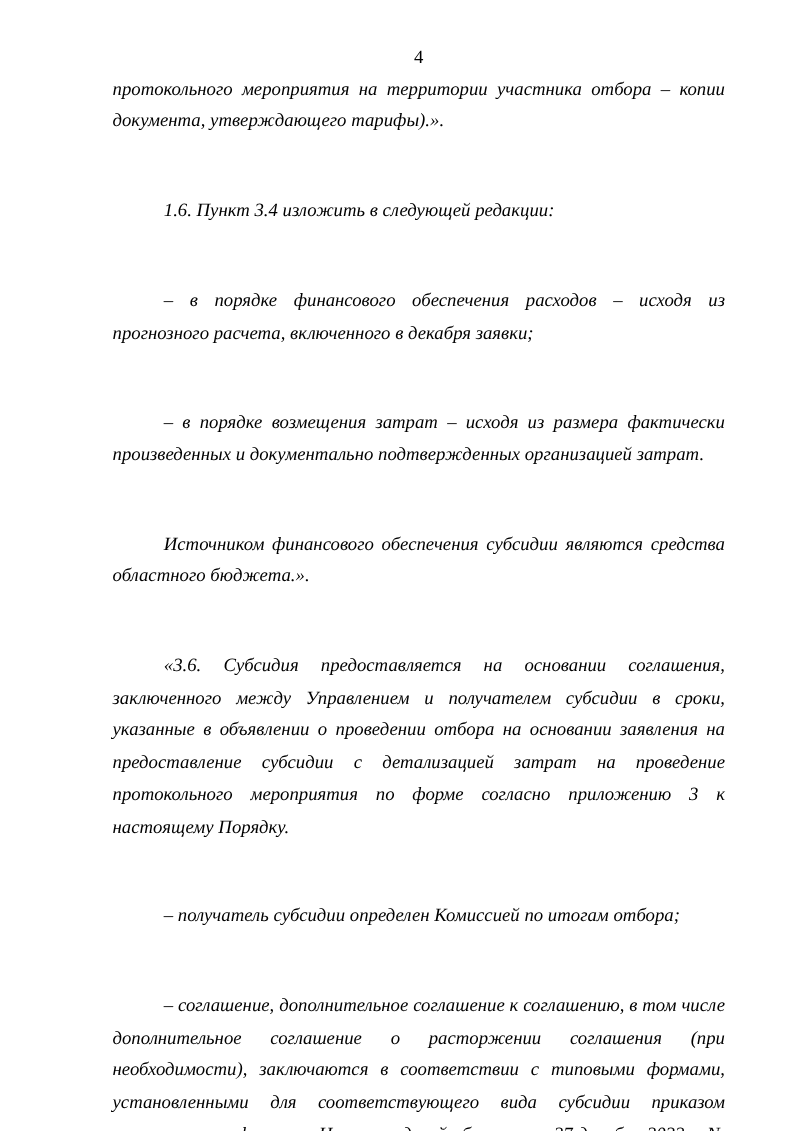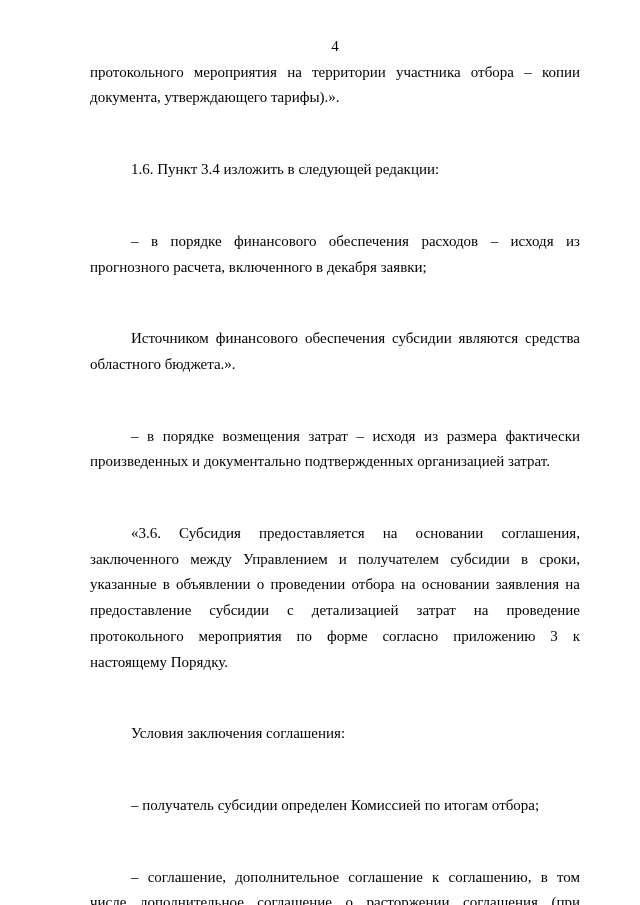--- a/index.html
+++ b/index.html
@@ -26,38 +26,38 @@
   }
   .page-number {
     text-align: center;
     margin: 0 0 0 0;
   }
   .doc-body p {
     margin: 0;
     padding: 0;
     text-align: justify;
     word-spacing: normal;
+    font-style: italic;
   }
   .doc-body p.indent {
     text-indent: 41px;
     margin-top: 46px;
   }
 </style>
 </head>
 <body>
 
 <div class="page">
   <div class="content">
     <div class="page-number">4</div>
     <div class="doc-body">
       <p>протокольного мероприятия на территории участника отбора – копии документа, утверждающего тарифы).».</p>
       <p class="indent">1.6. Пункт 3.4 изложить в следующей редакции:</p>
       <p class="indent">– в порядке финансового обеспечения расходов – исходя из прогнозного расчета, включенного в декабря заявки;</p>
+      <p class="indent">– в порядке возмещения затрат – исходя из размера фактически произведенных и документально подтвержденных организацией затрат.</p>
       <p class="indent">Источником финансового обеспечения субсидии являются средства областного бюджета.».</p>
-      <p class="indent">– в порядке возмещения затрат – исходя из размера фактически произведенных и документально подтвержденных организацией затрат.</p>
       <p class="indent">«3.6. Субсидия предоставляется на основании соглашения, заключенного между Управлением и получателем субсидии в сроки, указанные в объявлении о проведении отбора на основании заявления на предоставление субсидии с детализацией затрат на проведение протокольного мероприятия по форме согласно приложению 3 к настоящему Порядку.</p>
-      <p class="indent">Условия заключения соглашения:</p>
       <p class="indent">– получатель субсидии определен Комиссией по итогам отбора;</p>
       <p class="indent">– соглашение, дополнительное соглашение к соглашению, в том числе дополнительное соглашение о расторжении соглашения (при необходимости), заключаются в соответствии с типовыми формами, установленными для соответствующего вида субсидии приказом министерства финансов Нижегородской области от 27 декабря 2022 г. № 272.</p>
       <p class="indent">В заявления включаются:</p>
     </div>
   </div>
 </div>
 
 </body></html>

